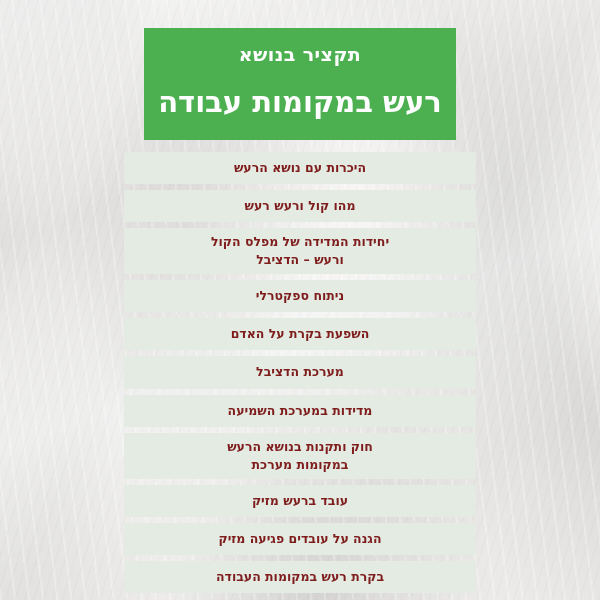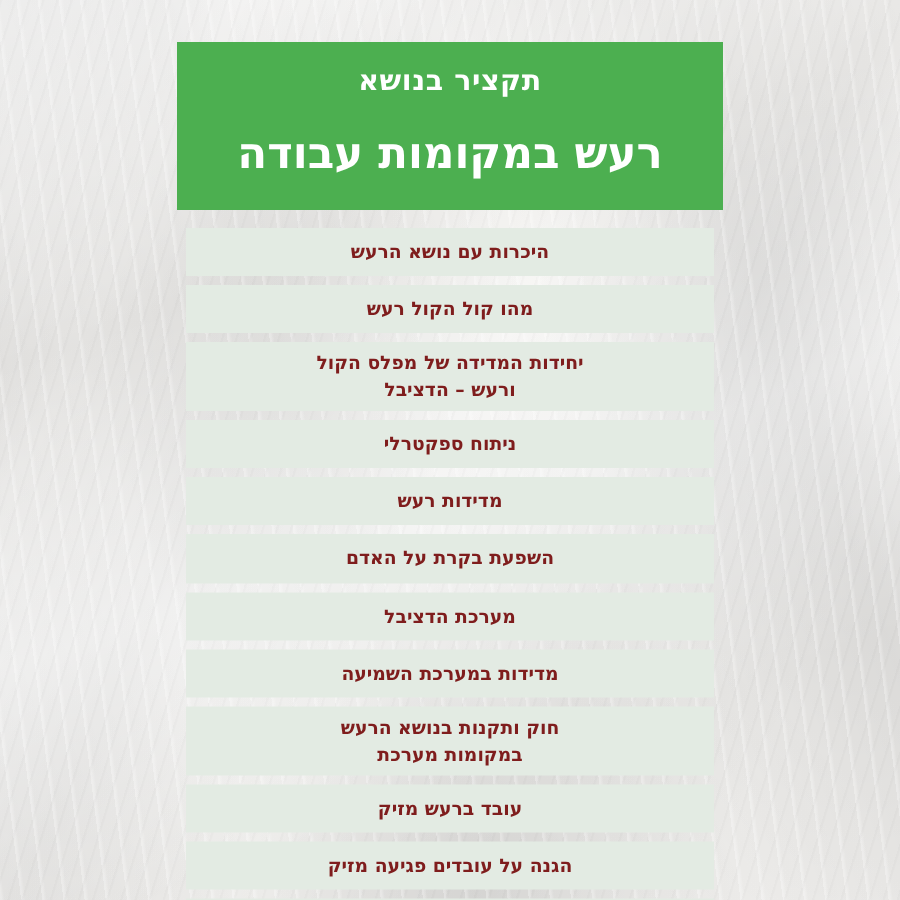--- a/index.html
+++ b/index.html
@@ -51,21 +51,21 @@
     inset: 0;
     display: flex;
     flex-direction: column;
     align-items: center;
     direction: rtl;
   }
 
   
   .header {
     margin-top: 28px;
-    width: 364px;
+    width: 312px;
     background: #4caf50;
     color: #ffffff;
     text-align: center;
     padding: 12px 10px 18px 10px;
     box-sizing: border-box;
   }
   .header-kicker {
     font-size: 19px;
     font-weight: bold;
     letter-spacing: .4px;
@@ -110,25 +110,24 @@
 
   <div class="content">
 
     <div class="header">
       <div class="header-kicker">תקציר בנושא</div>
       <div class="header-title">רעש במקומות עבודה</div>
     </div>
 
     <div class="topics">
       <div class="topic">היכרות עם נושא הרעש</div>
-      <div class="topic">מהו קול הקול רעש</div>
+      <div class="topic">מהו קול ורעש רעש</div>
       <div class="topic two-line" style="white-space: pre-line;">יחידות המדידה של מפלס הקול
 ורעש – הדציבל</div>
       <div class="topic">ניתוח ספקטרלי</div>
-      <div class="topic">מדידות רעש</div>
       <div class="topic">השפעת בקרת על האדם</div>
       <div class="topic">מערכת הדציבל</div>
       <div class="topic">מדידות במערכת השמיעה</div>
       <div class="topic two-line" style="white-space: pre-line;">חוק ותקנות בנושא הרעש
 במקומות מערכת</div>
       <div class="topic">עובד ברעש מזיק</div>
       <div class="topic">הגנה על עובדים פגיעה מזיק</div>
       <div class="topic">בקרת רעש במקומות העבודה</div>
 
     </div>

